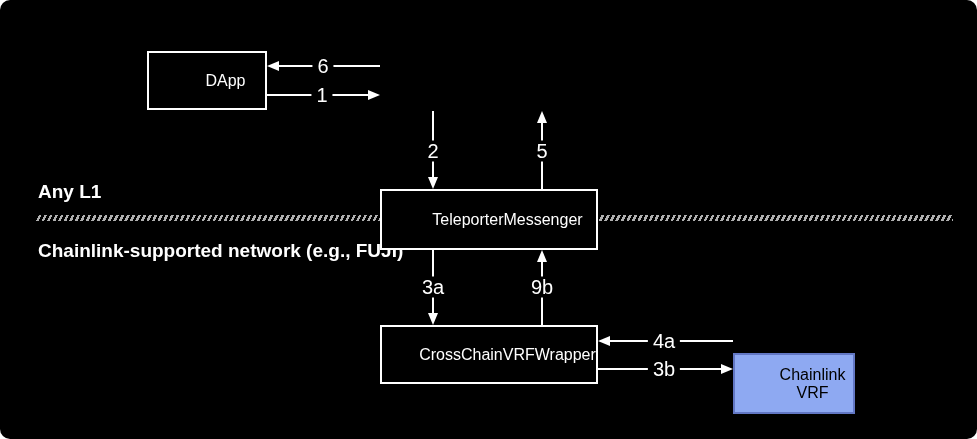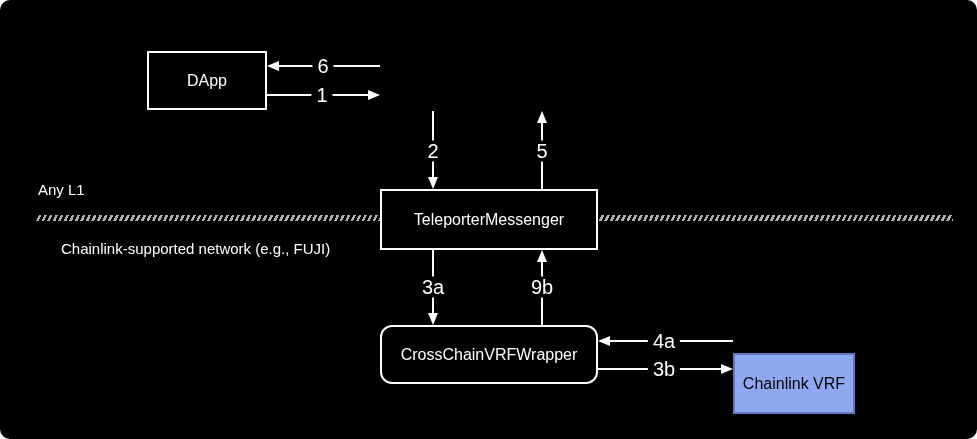--- a/index.html
+++ b/index.html
@@ -1,46 +1,46 @@
 <!DOCTYPE html>
 <html><head>
 <meta charset="utf-8">
 <style>
   html,body{margin:0;padding:0;background:#ffffff;font-family:"Liberation Sans",sans-serif;}
   .canvas{position:relative;width:977px;height:439px;background:#000;border-radius:10px;overflow:hidden;}
 
   
   .node{position:absolute;box-sizing:border-box;border:2px solid #fff;background:#000;color:#fff;
-        display:flex;align-items:center;justify-content:center;font-size:16px;z-index:3;text-align:center;}
+        display:flex;align-items:center;justify-content:center;font-size:16px;z-index:3;text-align:center;padding-left:37px;}
   .node-blue{background:#8EA9F2;border-color:#6277C4;color:#000;margin-top:28px;}
   #node-dapp{left:147px;top:51px;width:120px;height:59px;}
   #node-consumer{left:380px;top:52px;width:218px;height:59px;}
   #node-messenger{left:380px;top:189px;width:218px;height:61px;}
-  #node-wrapper{left:380px;top:325px;width:218px;height:59px;border-radius:12px;}
+  #node-wrapper{left:380px;top:325px;width:218px;height:59px;}
   #node-chainlink{left:733px;top:325px;width:122px;height:61px;}
 
   
   .hline{position:absolute;height:2px;background:#fff;z-index:2;}
   .vline{position:absolute;width:2px;background:#fff;z-index:2;}
 
   
   .ah{position:absolute;width:0;height:0;border-style:solid;z-index:2;}
   .ah-left{border-width:5px 12px 5px 0;border-color:transparent #fff transparent transparent;}
   .ah-right{border-width:5px 0 5px 12px;border-color:transparent transparent transparent #fff;}
   .ah-up{border-width:0 5px 12px 5px;border-color:transparent transparent #fff transparent;}
   .ah-down{border-width:12px 5px 0 5px;border-color:#fff transparent transparent transparent;}
 
   
   .elabel{position:absolute;transform:translate(-50%,-50%);background:#000;color:#fff;
           font-size:20px;line-height:1.05;padding:0 5px;z-index:4;white-space:nowrap;}
 
   
-  .region{position:absolute;color:#fff;font-weight:normal;font-size:15px;z-index:2;white-space:nowrap;}
+  .region{position:absolute;color:#fff;font-weight:bold;font-size:19px;z-index:2;white-space:nowrap;}
   #region-top{left:38px;top:181px;}
-  #region-bottom{left:38px;top:240px;margin-left:23px;}
+  #region-bottom{left:38px;top:240px;}
 
   
   .divider{position:absolute;left:36px;top:215px;width:917px;height:6px;z-index:1;
            background:repeating-linear-gradient(115deg,transparent 0 2.5px,#b0b0b0 2.5px 5px);}
 
   
   #e6-line{left:278px;top:65px;width:102px;}   #e6-head{left:267px;top:61px;}
   #e1-line{left:267px;top:94px;width:101px;}   #e1-head{left:368px;top:90px;}
   #e2-line{left:432px;top:111px;height:66px;}  #e2-head{left:428px;top:177px;}
   #e5-line{left:541px;top:123px;height:66px;}  #e5-head{left:537px;top:111px;}

